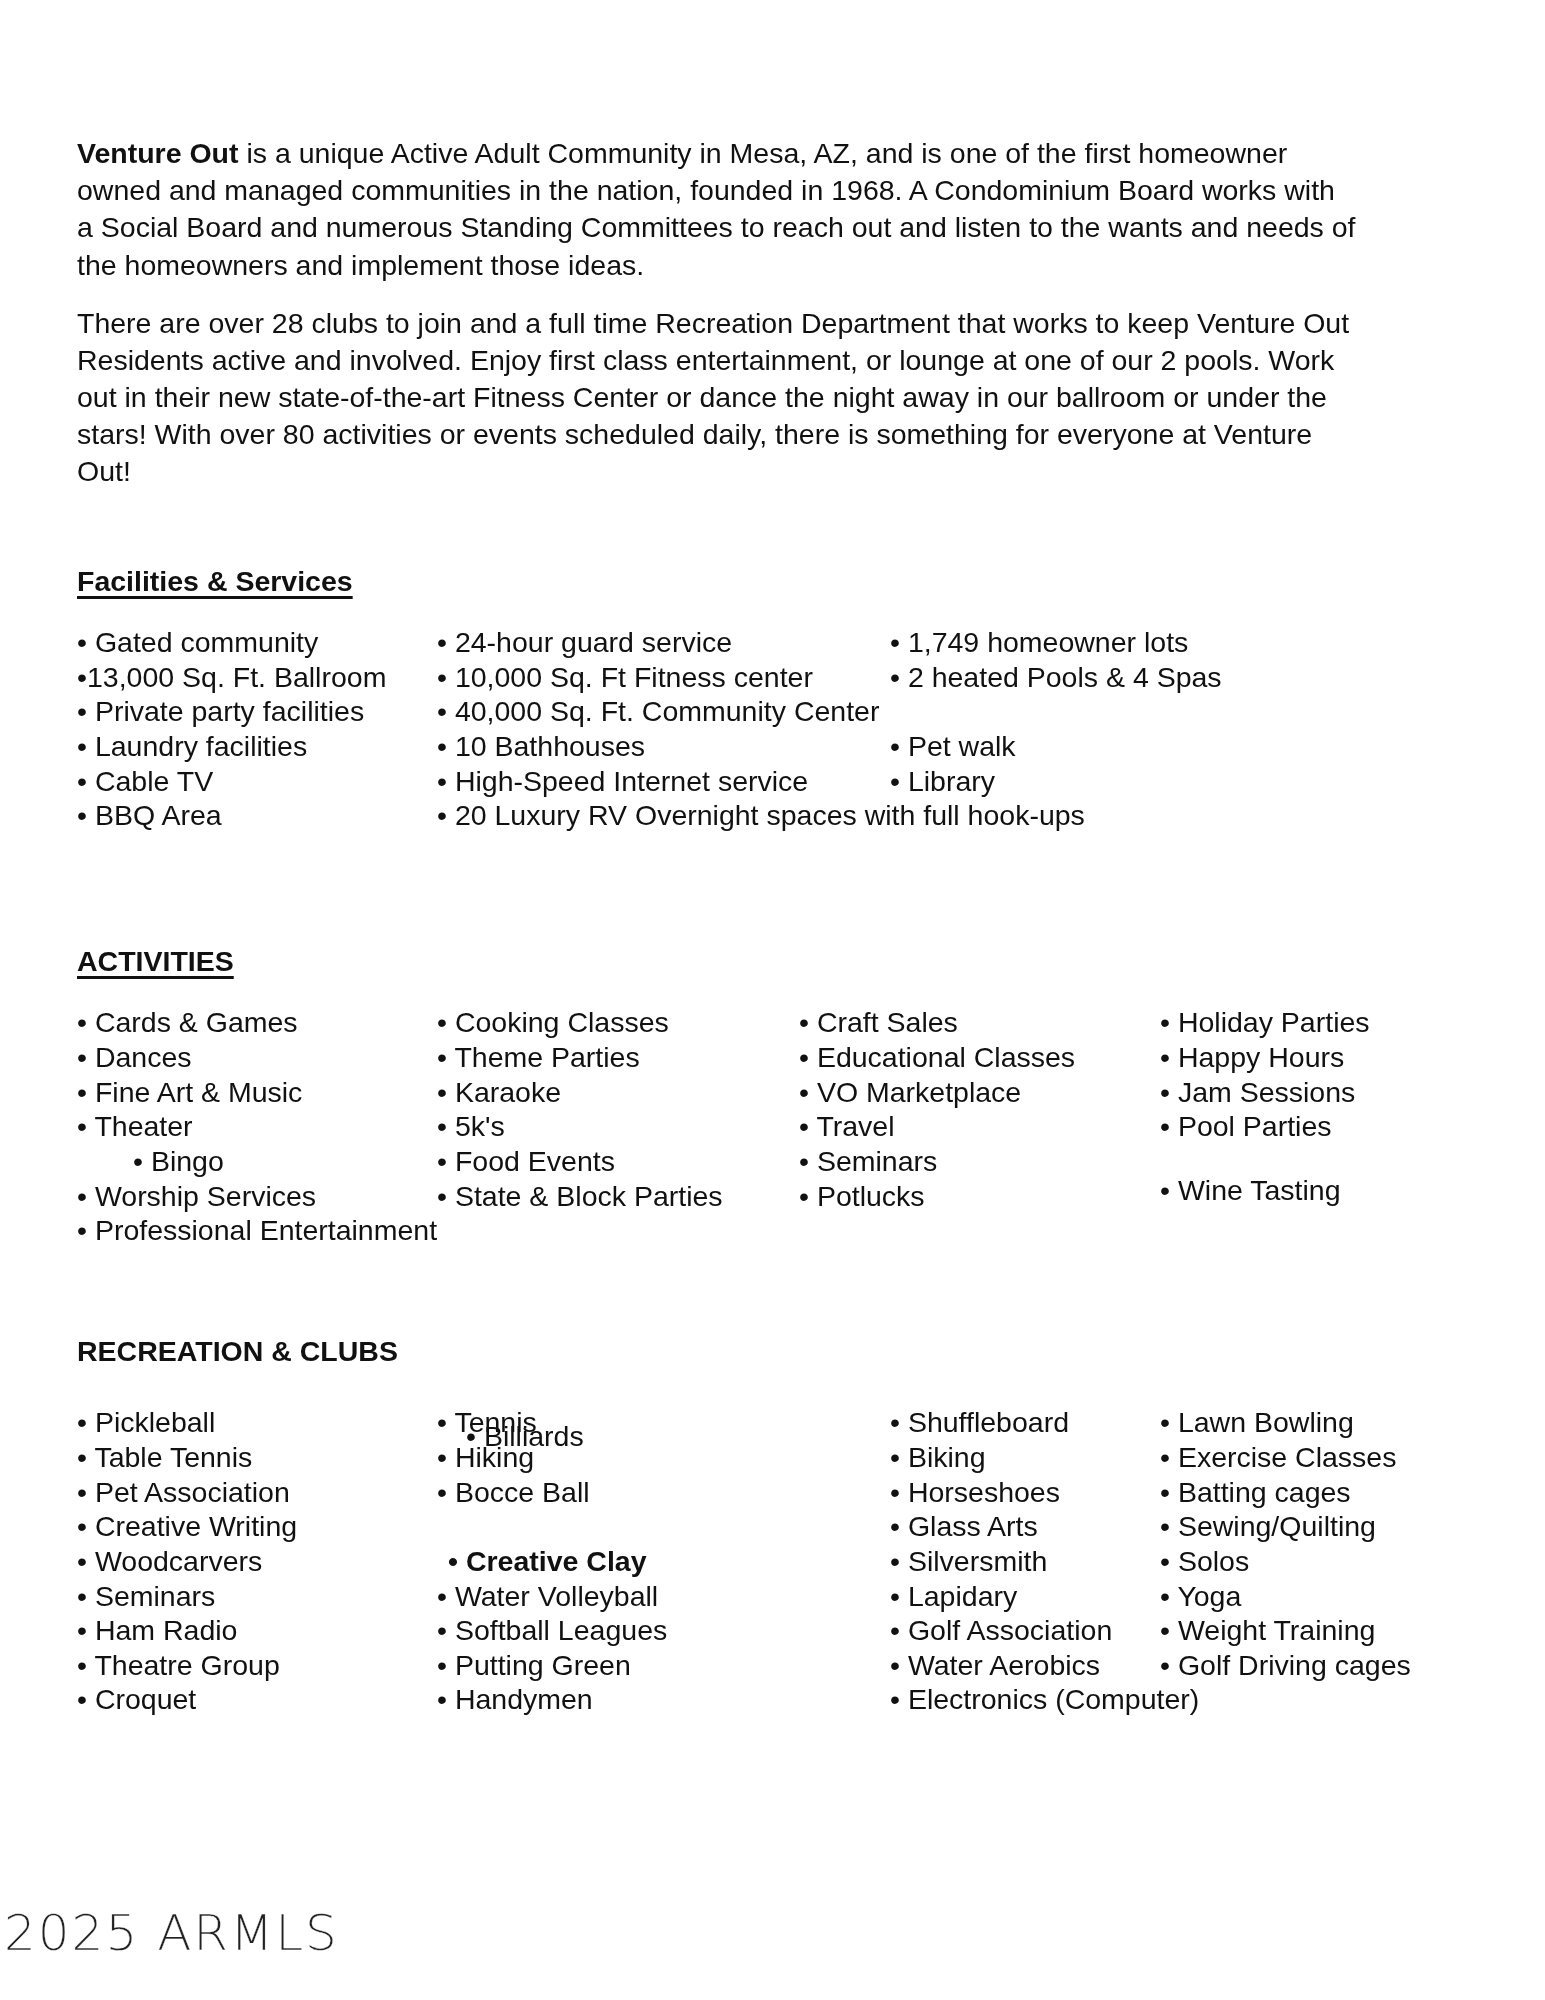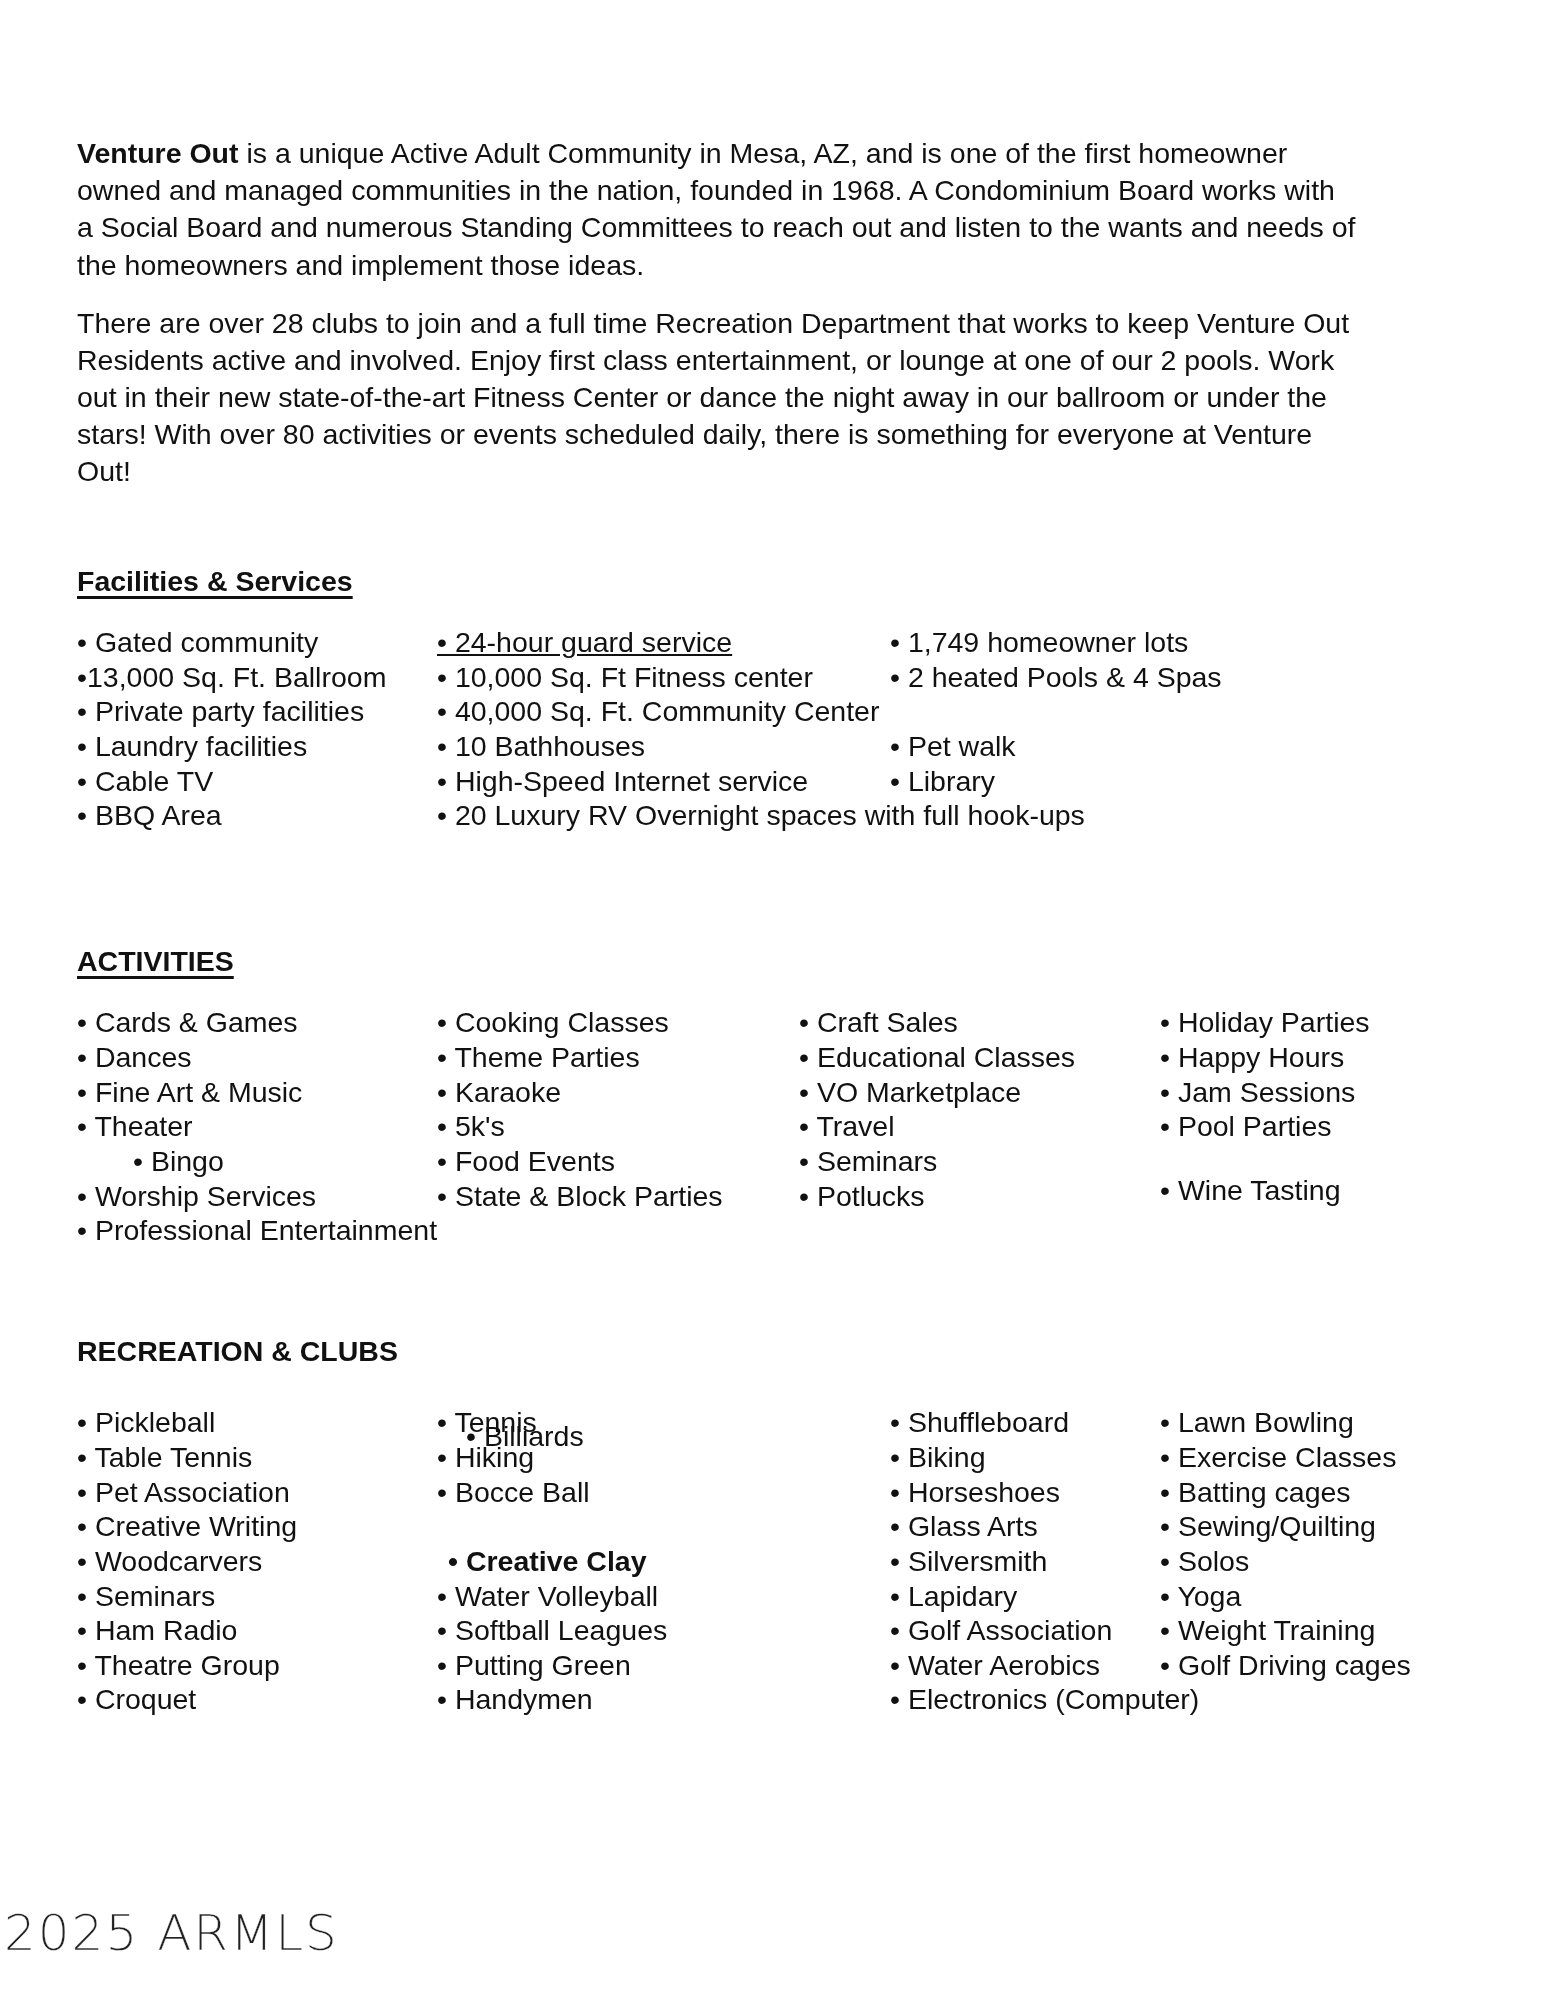--- a/index.html
+++ b/index.html
@@ -28,21 +28,21 @@
   <p class="para" style="top:305px;">There are over 28 clubs to join and a full time Recreation Department that works to keep Venture Out</p>
   <p class="para" style="top:342px;">Residents active and involved. Enjoy first class entertainment, or lounge at one of our 2 pools. Work</p>
   <p class="para" style="top:379px;">out in their new state-of-the-art Fitness Center or dance the night away in our ballroom or under the</p>
   <p class="para" style="top:416px;">stars! With over 80 activities or events scheduled daily, there is something for everyone at Venture</p>
   <p class="para" style="top:453px;">Out!</p>
 </div>
 
 <section>
   <h2 class="heading u" style="top:565px;">Facilities &amp; Services</h2>
   <span class="item" style="left:77px;top:625px;">• Gated community</span>
-  <span class="item" style="left:437px;top:625px;text-decoration:underline;">• 24-hour guard service</span>
+  <span class="item" style="left:437px;top:625px;">• 24-hour guard service</span>
   <span class="item" style="left:890px;top:625px;">• 1,749 homeowner lots</span>
 
   <span class="item" style="left:77px;top:660px;">•13,000 Sq. Ft. Ballroom</span>
   <span class="item" style="left:437px;top:660px;">• 10,000 Sq. Ft Fitness center</span>
   <span class="item" style="left:890px;top:660px;">• 2 heated Pools &amp; 4 Spas</span>
 
   <span class="item" style="left:77px;top:694px;">• Private party facilities</span>
   <span class="item" style="left:437px;top:694px;">• 40,000 Sq. Ft. Community Center</span>
 
   <span class="item" style="left:77px;top:729px;">• Laundry facilities</span>

